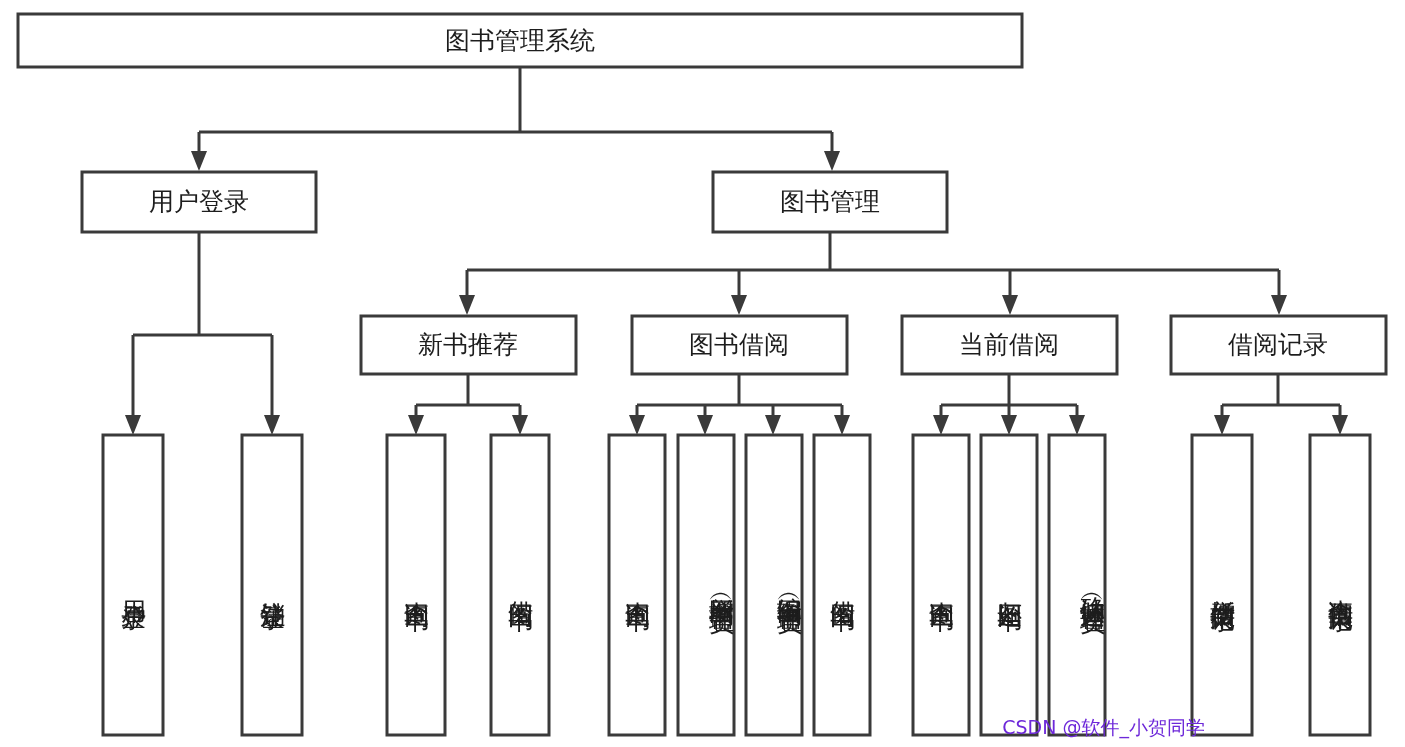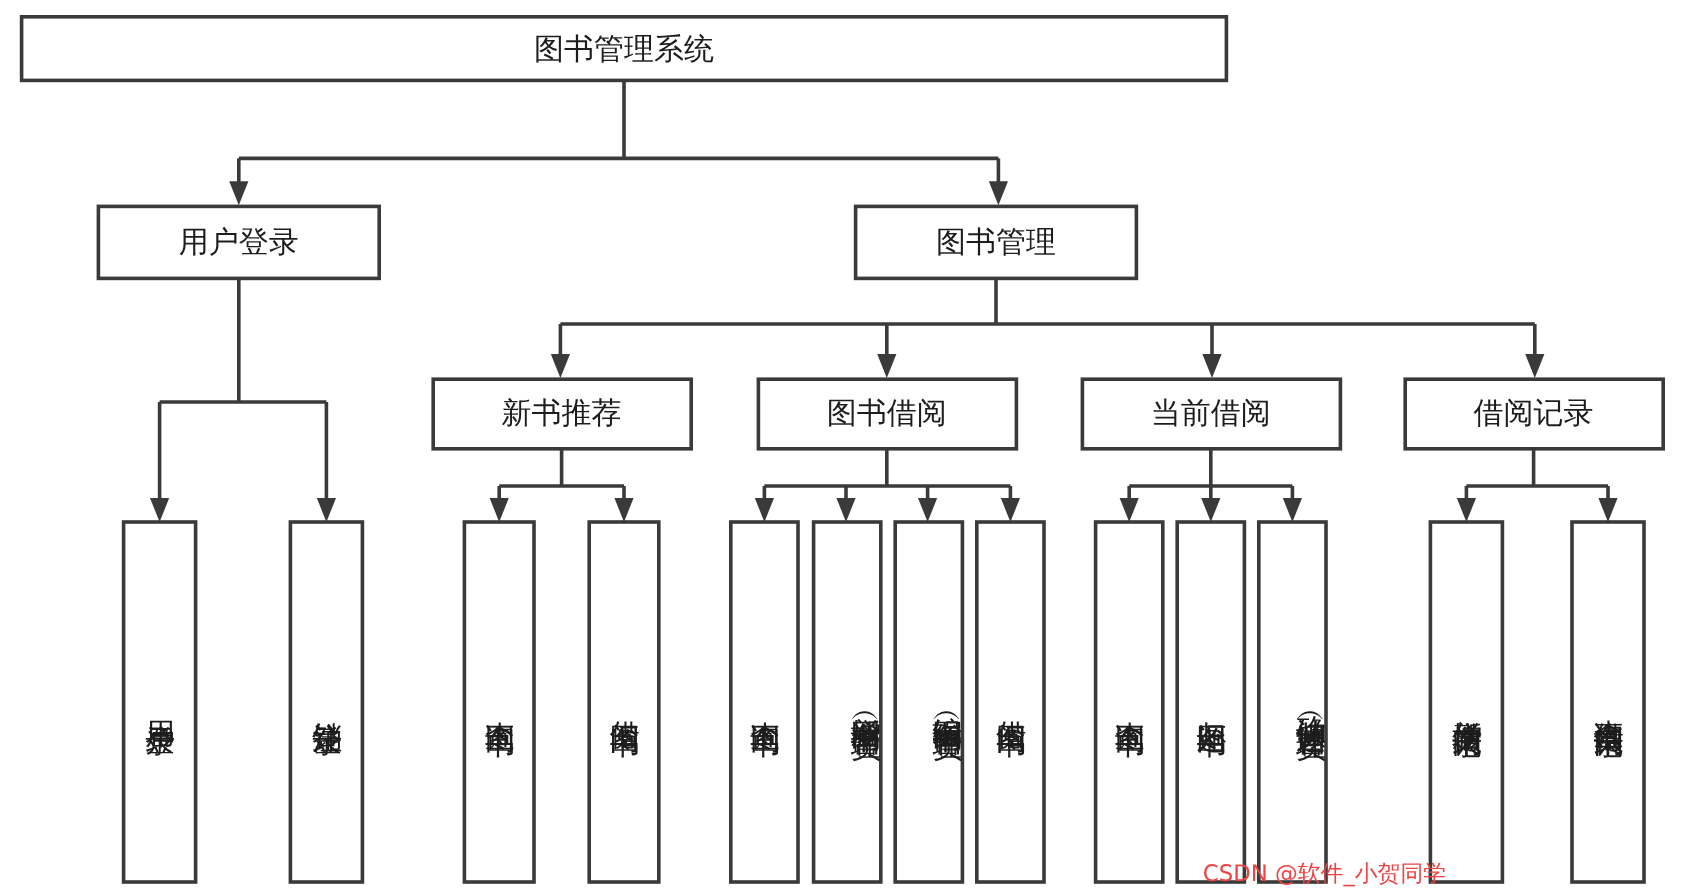--- a/index.html
+++ b/index.html
@@ -63,21 +63,21 @@
     letter-spacing: 2px;
     white-space: nowrap;
     pointer-events: none;
   }
   .watermark {
     position: absolute;
     right: 12px;
     bottom: 6px;
     font-family: "DejaVu Sans", "Liberation Sans", sans-serif;
     font-size: 19px;
-    color: #ef4444;
+    color: #6d28d9;
     white-space: nowrap;
     pointer-events: none;
   }
 </style>
 </head>
 <body>
 
 <div id="diagram-root">
 
   <svg class="diagram" viewBox="0 0 1405 747">

